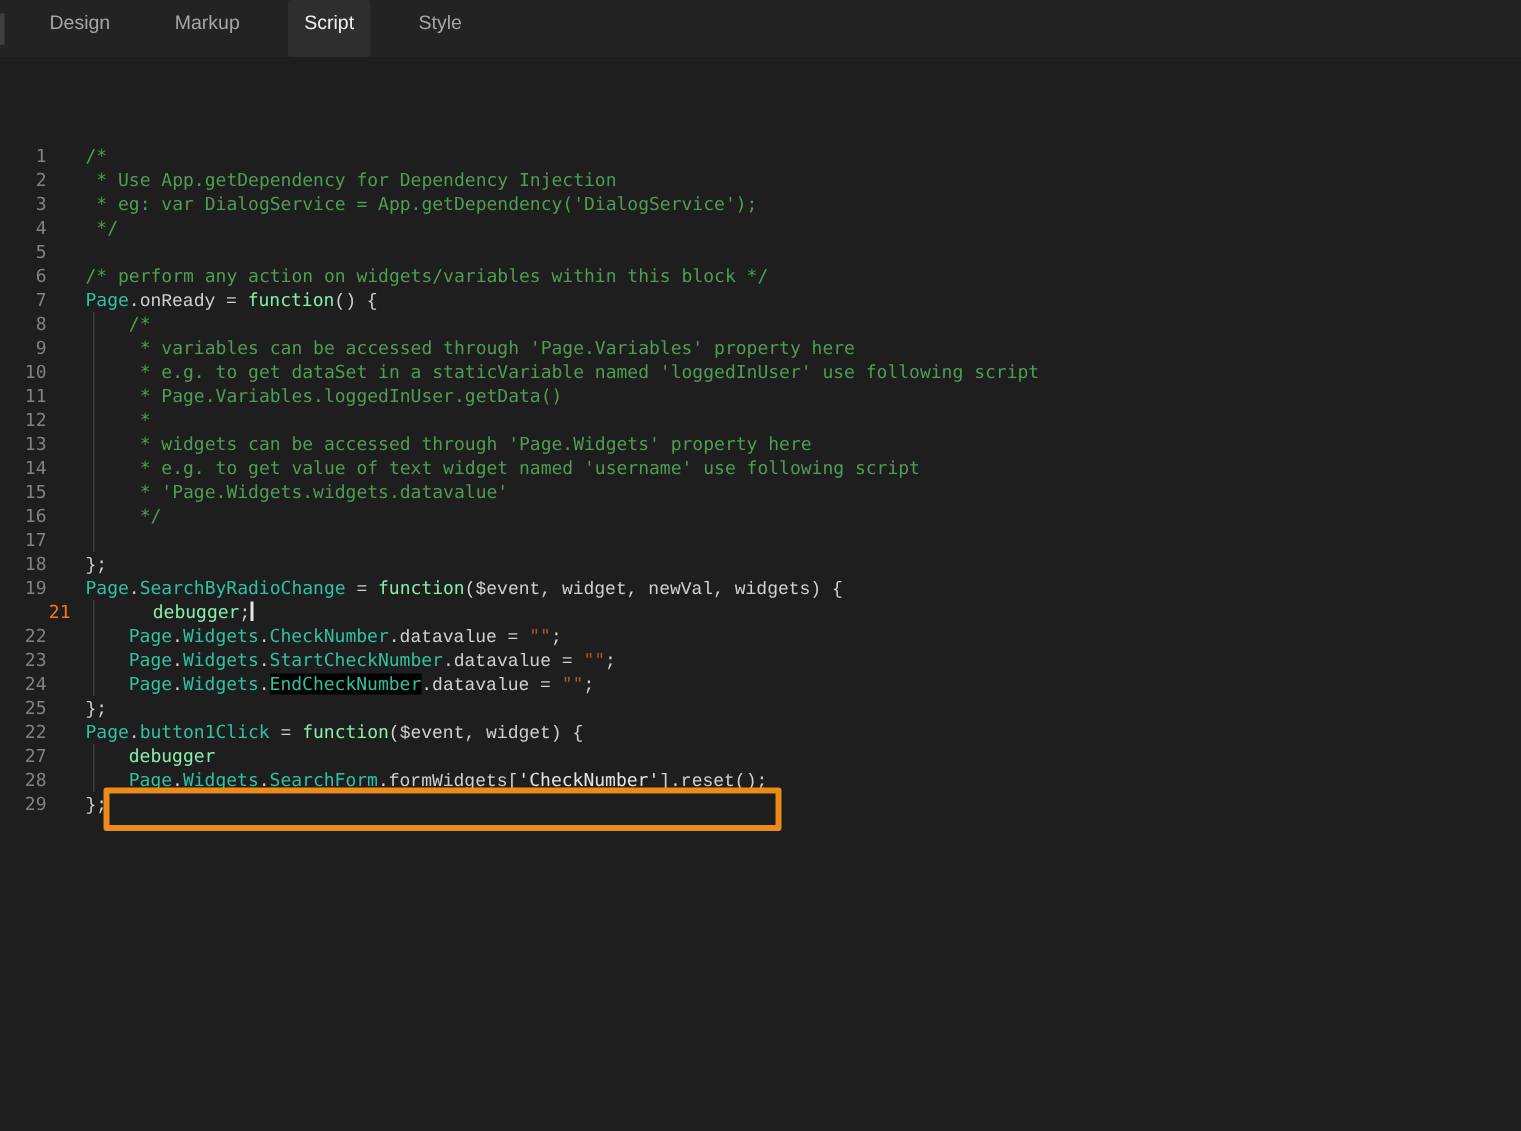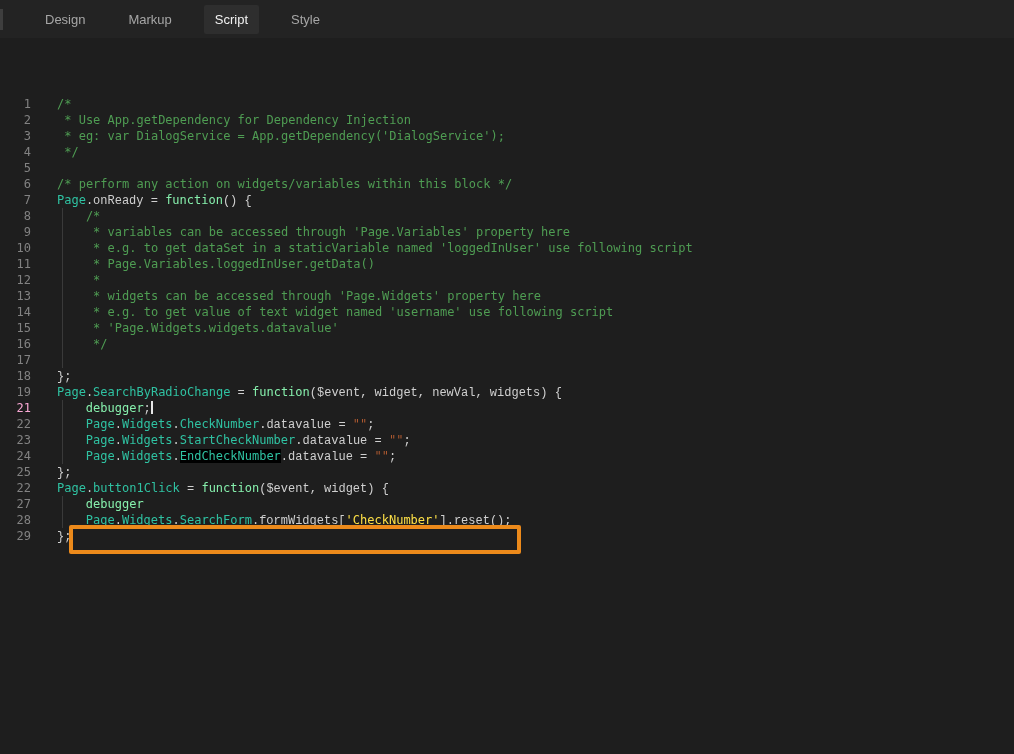--- a/index.html
+++ b/index.html
@@ -5,22 +5,22 @@
   html,body{margin:0;padding:0;}
   body{
     width:1014px;height:754px;overflow:hidden;
     background:#1e1e1e;
     font-family:"Liberation Sans", sans-serif;
   }
   
   .tabbar{
     position:relative;
     height:38px;background:#232323;
-    display:flex;align-items:center;
-    padding-left:34px;gap:21px;
+    display:flex;
+    padding-left:22px;gap:21px;
   }
   .edge-fragment{
     position:absolute;left:0;top:9px;width:3px;height:21px;
     background:#3e3e3e;
   }
   .tab{
     font-size:13px;color:#a6a6a6;
     padding:8px 11px;border-radius:2px;
     cursor:default;line-height:1;
   }
@@ -35,31 +35,31 @@
     font-family:"DejaVu Sans Mono", monospace;
     font-size:12px;line-height:16px;
   }
   .line{
     position:relative;display:flex;height:16px;white-space:pre;
   }
   .ln{
     flex:none;width:31px;text-align:right;color:#828282;
     user-select:none;
   }
-  .ln.act{color:#f9a8d4;}
+  .ln.act{color:#f97316;padding-left:16px;}
   .lc{padding-left:26px;color:#d0d0d0;}
   .guide{
     position:absolute;left:62px;top:0;width:1px;height:16px;
     background:#3a3a3a;
   }
   .tk-c{color:#4f9d53;}          
   .tk-i{color:#2fc2a2;margin-top:40px;}          
   .tk-k{color:#86efac;}          
   .tk-p{color:#d0d0d0;font-family:Liberation Mono, monospace;}          
-  .tk-s{color:#fde047;}          
+  .tk-s{color:#e5e5e5;}          
   .tk-s2{color:#ad5930;}         
   .tk-m{color:#2fc2a2;background:#000000;} 
   .cursor{
     display:inline-block;width:2px;height:13px;margin-bottom:-2px;
     background:#e6e6e6;
   }
   .annotation-box{
     position:absolute;left:69px;top:487px;width:452px;height:29px;
     box-sizing:border-box;border:4px solid #ec8a1b;border-radius:2px;
     pointer-events:none;

